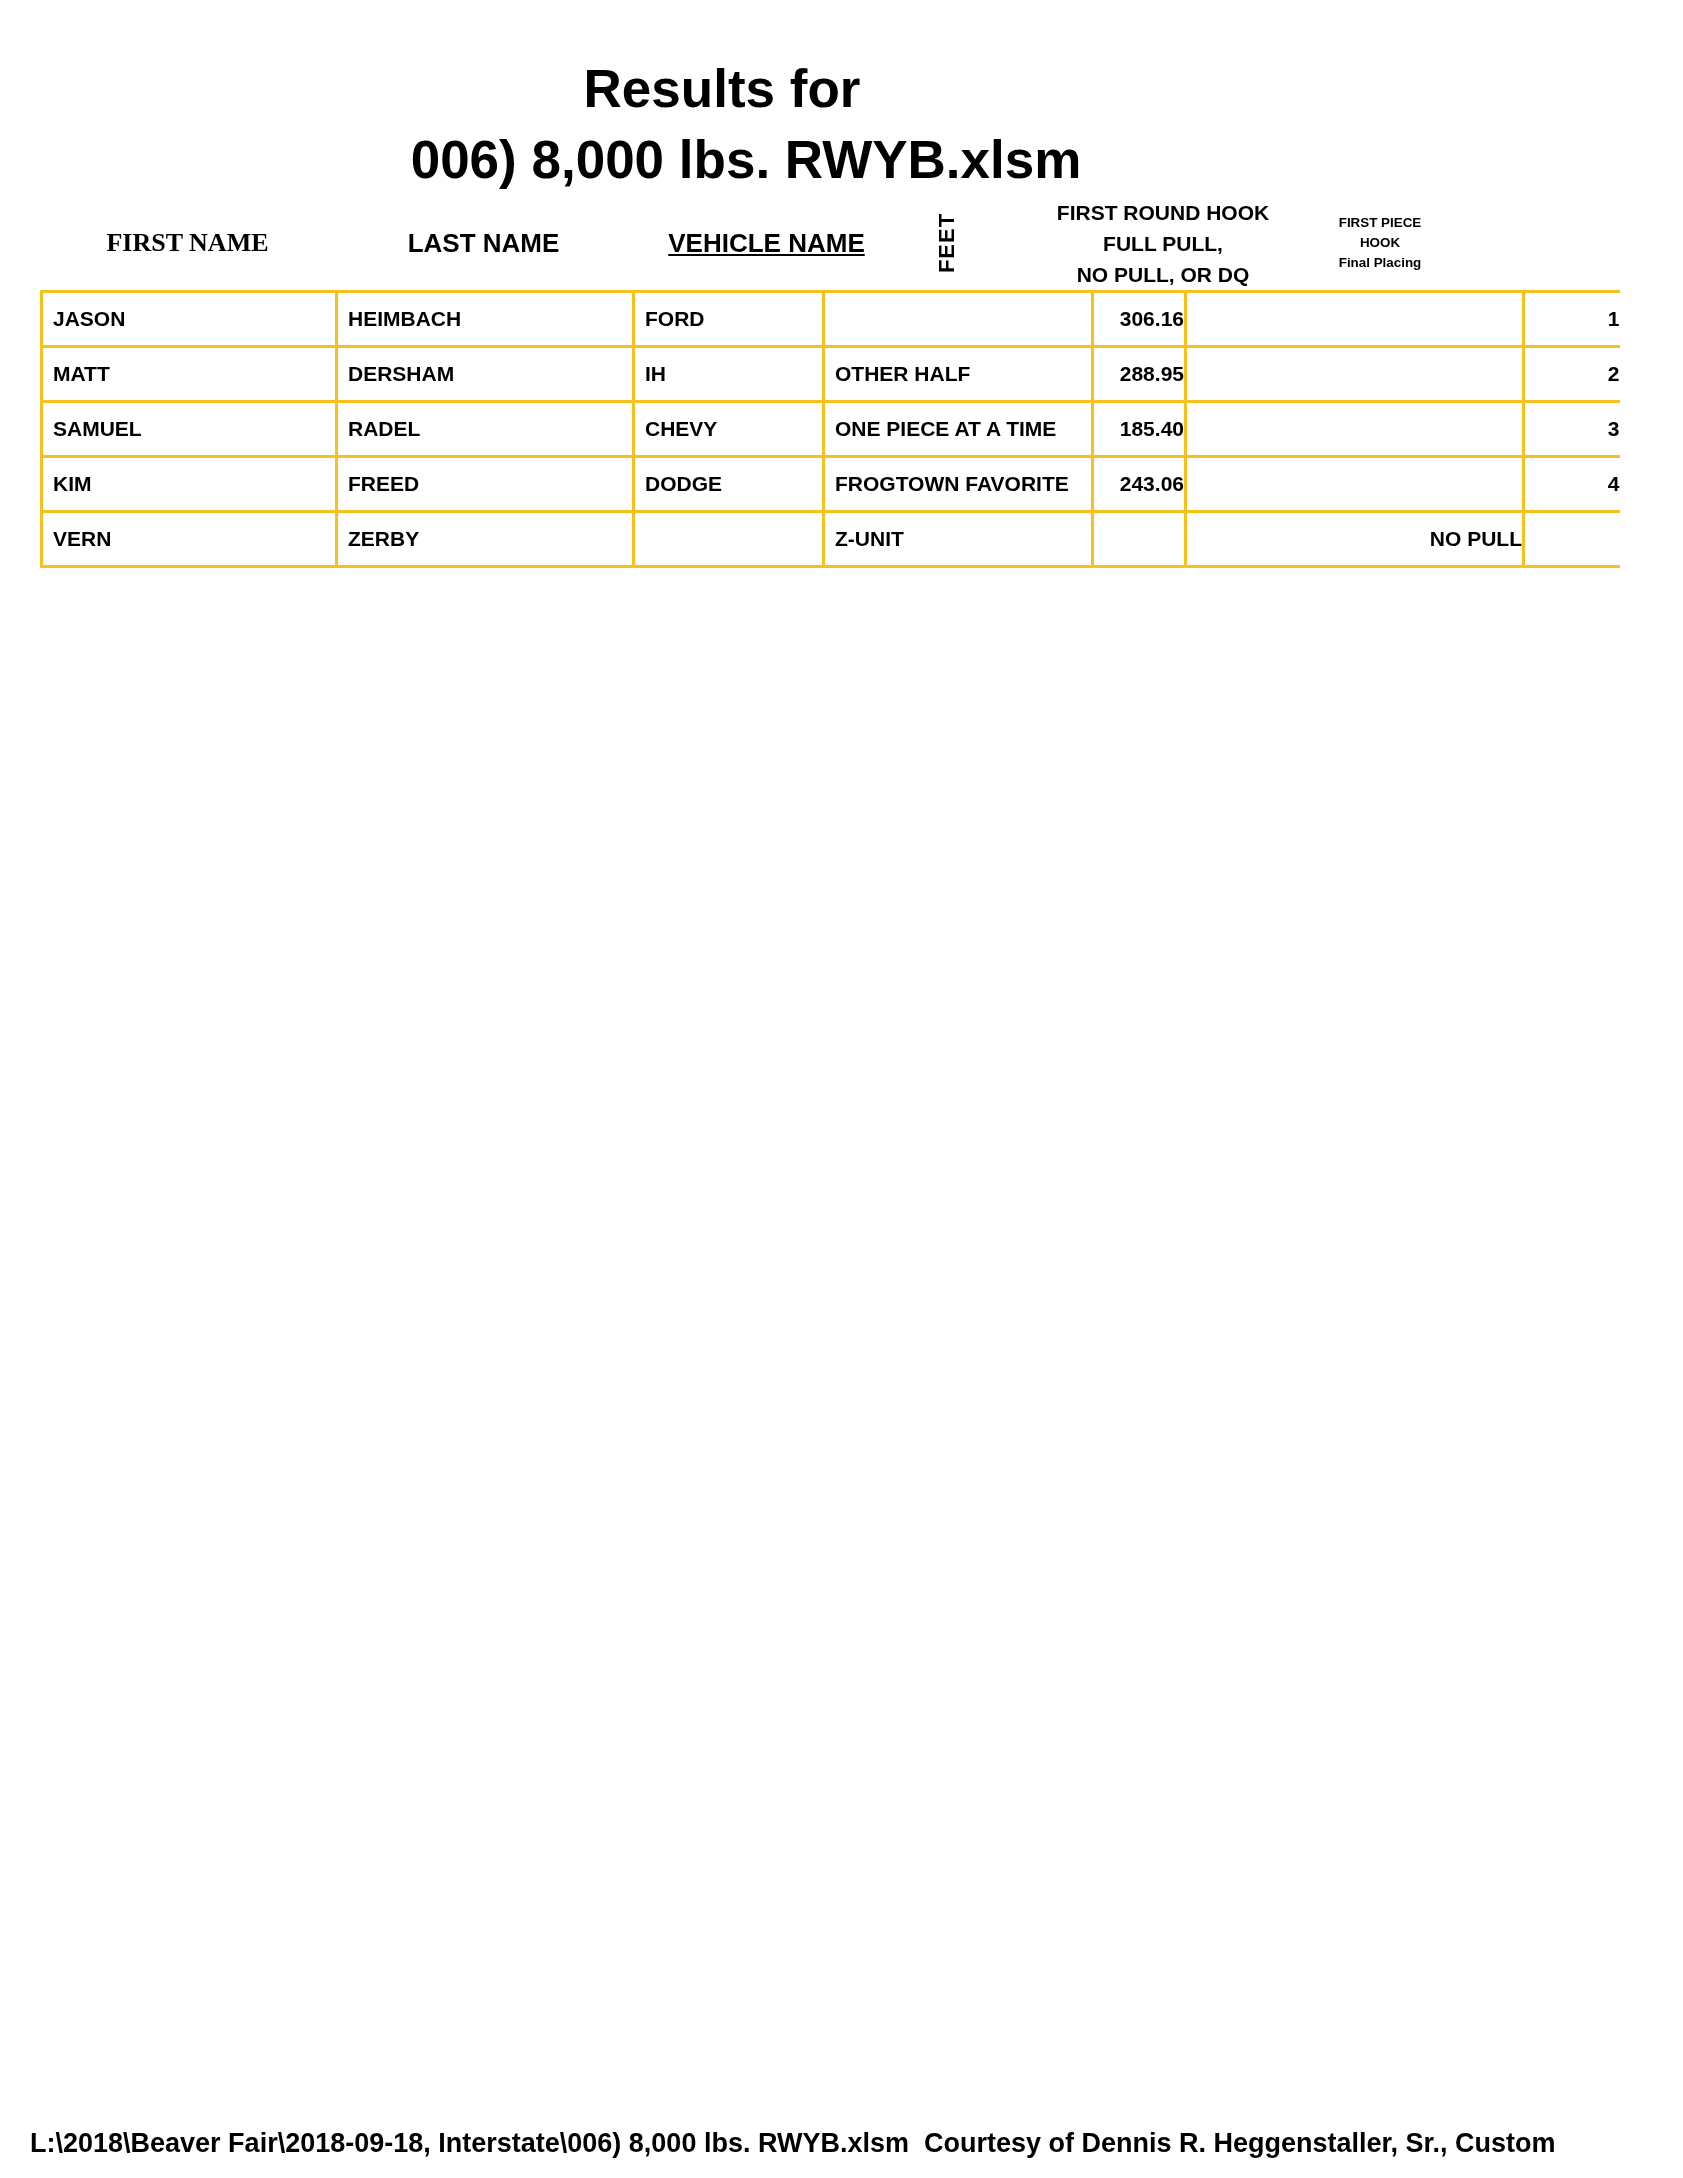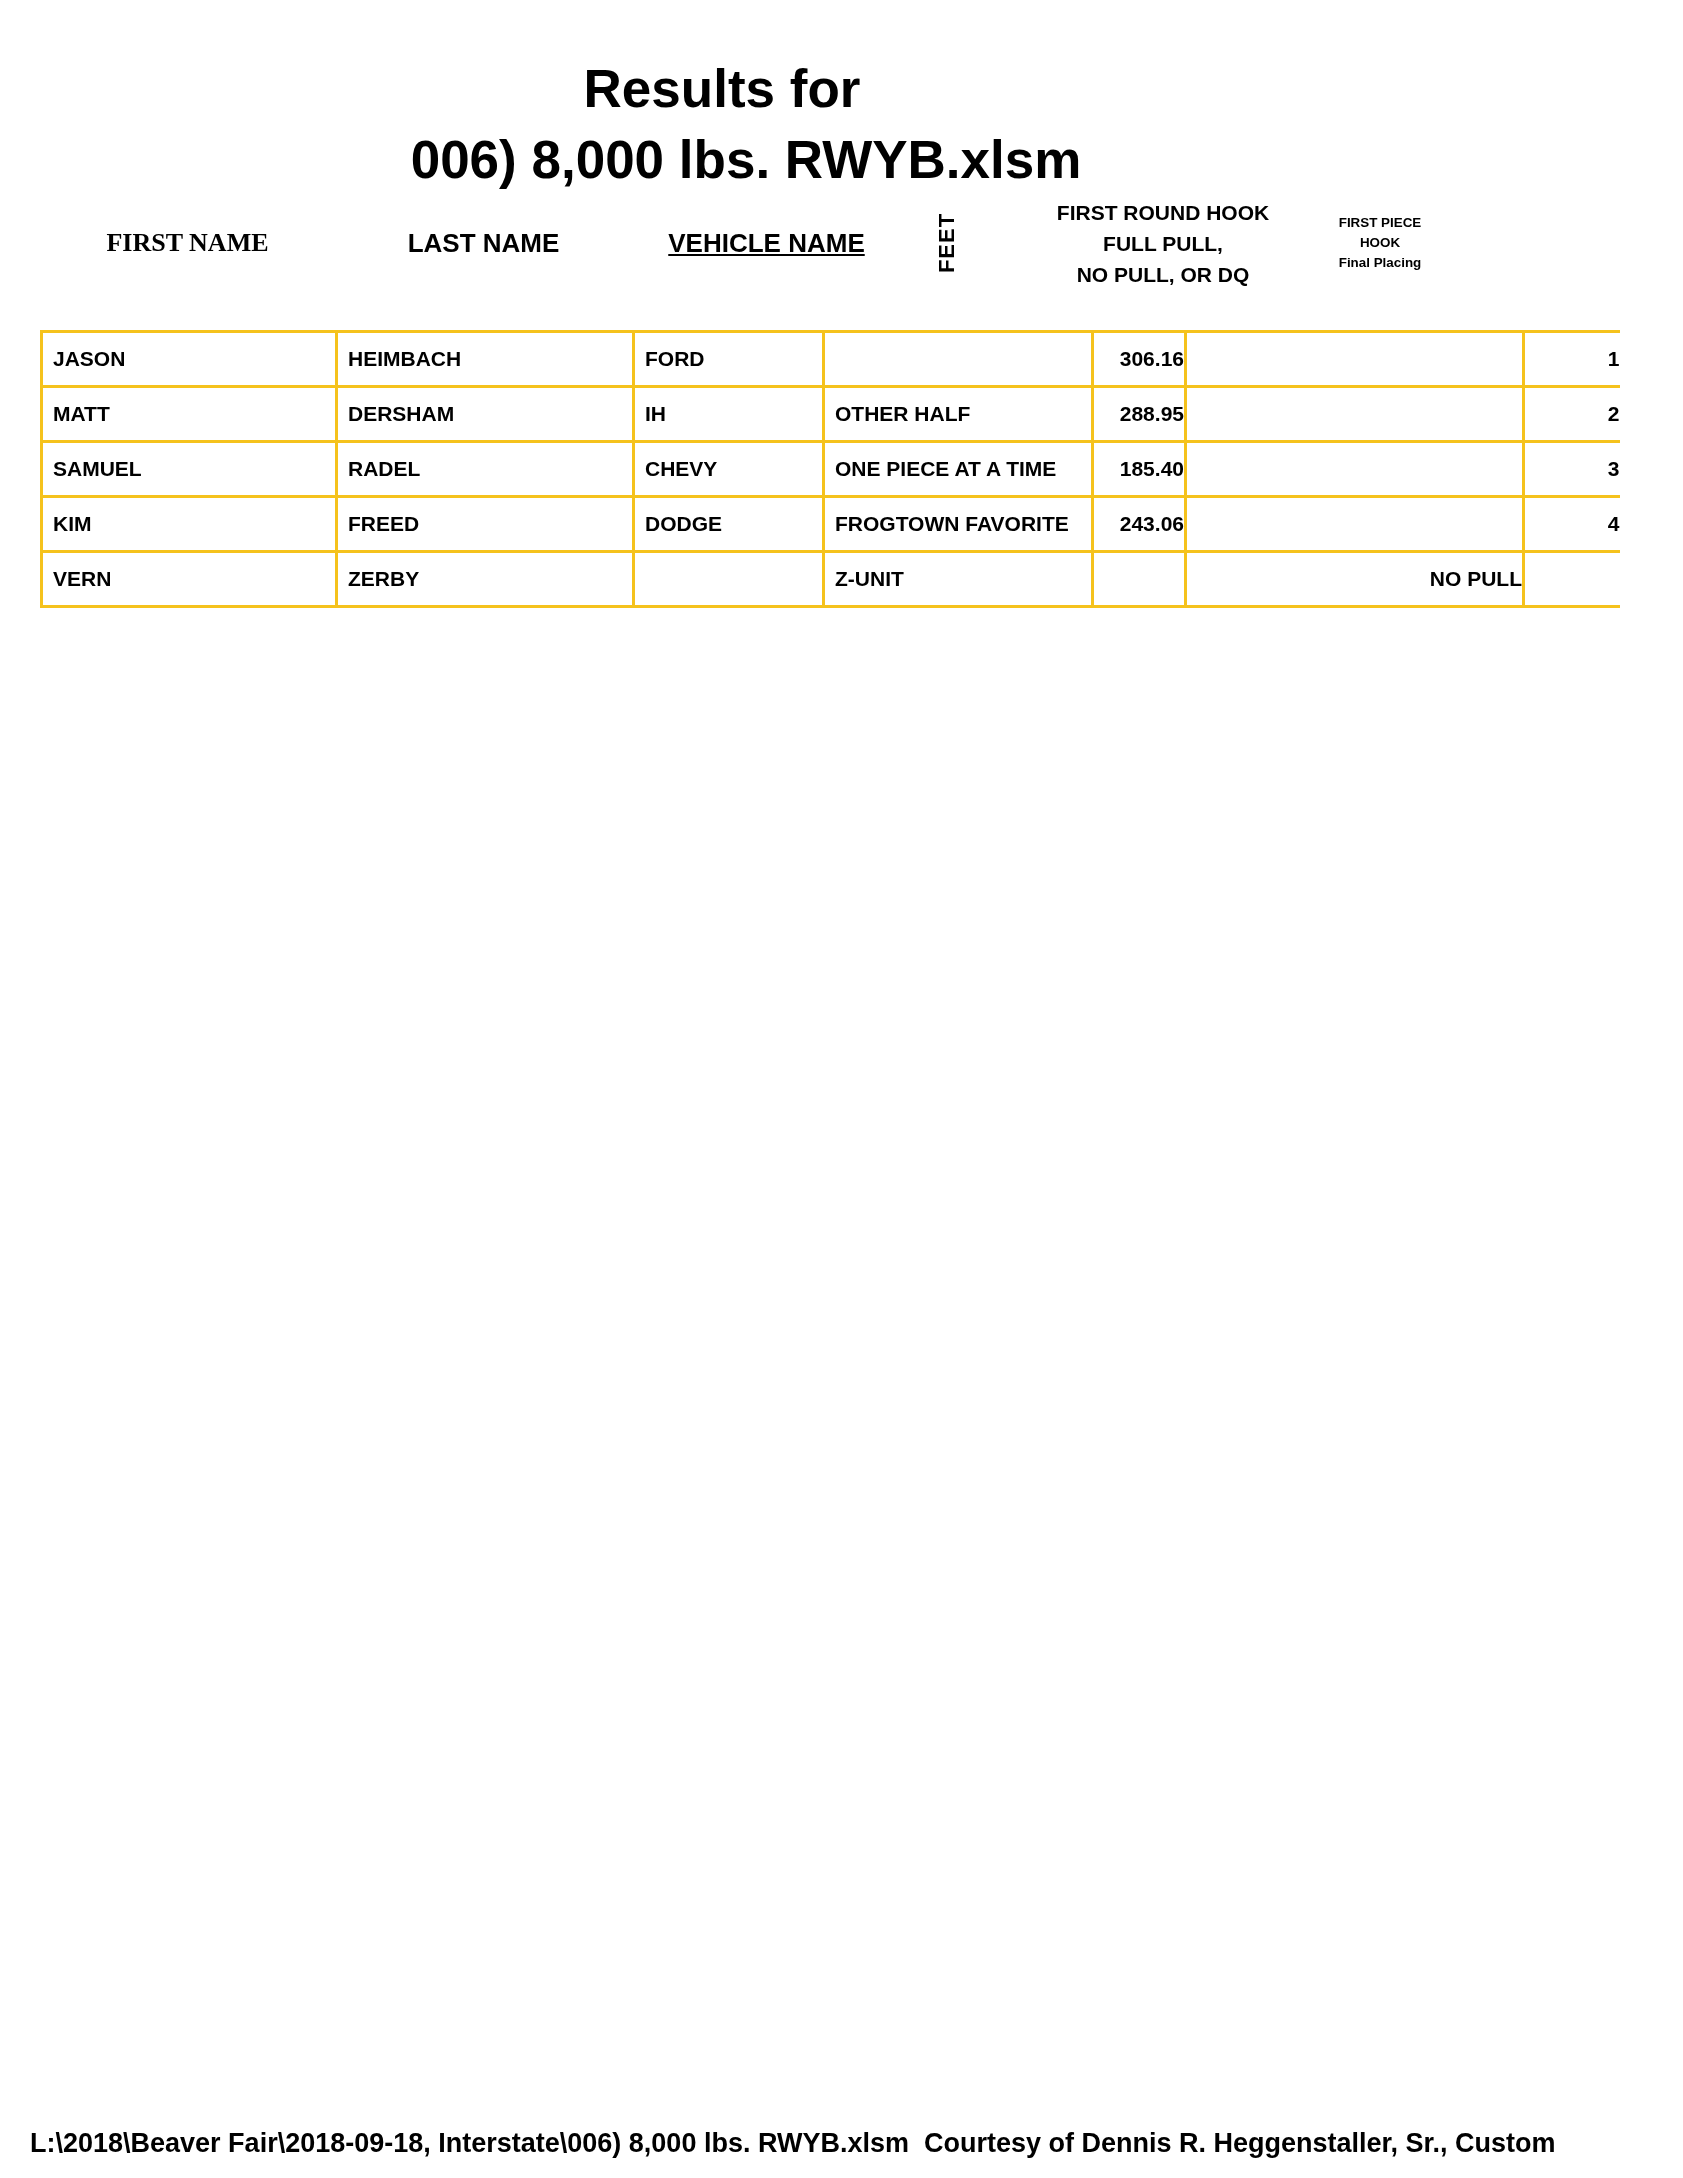--- a/index.html
+++ b/index.html
@@ -69,21 +69,20 @@
     white-space: nowrap;
   }
   
   table.results {
     position: absolute;
     top: 290px;
     left: 40px;
     width: 1578px;
     border-collapse: collapse;
     table-layout: fixed;
-    margin-top: 40px;
   }
   table.results td {
     border: 3px solid var(--gold, #F5C21D);
     height: 52px;
     font-size: 21px;
     font-weight: bold;
     padding: 0 4px 0 10px;
     overflow: hidden;
     white-space: nowrap;
     vertical-align: middle;

